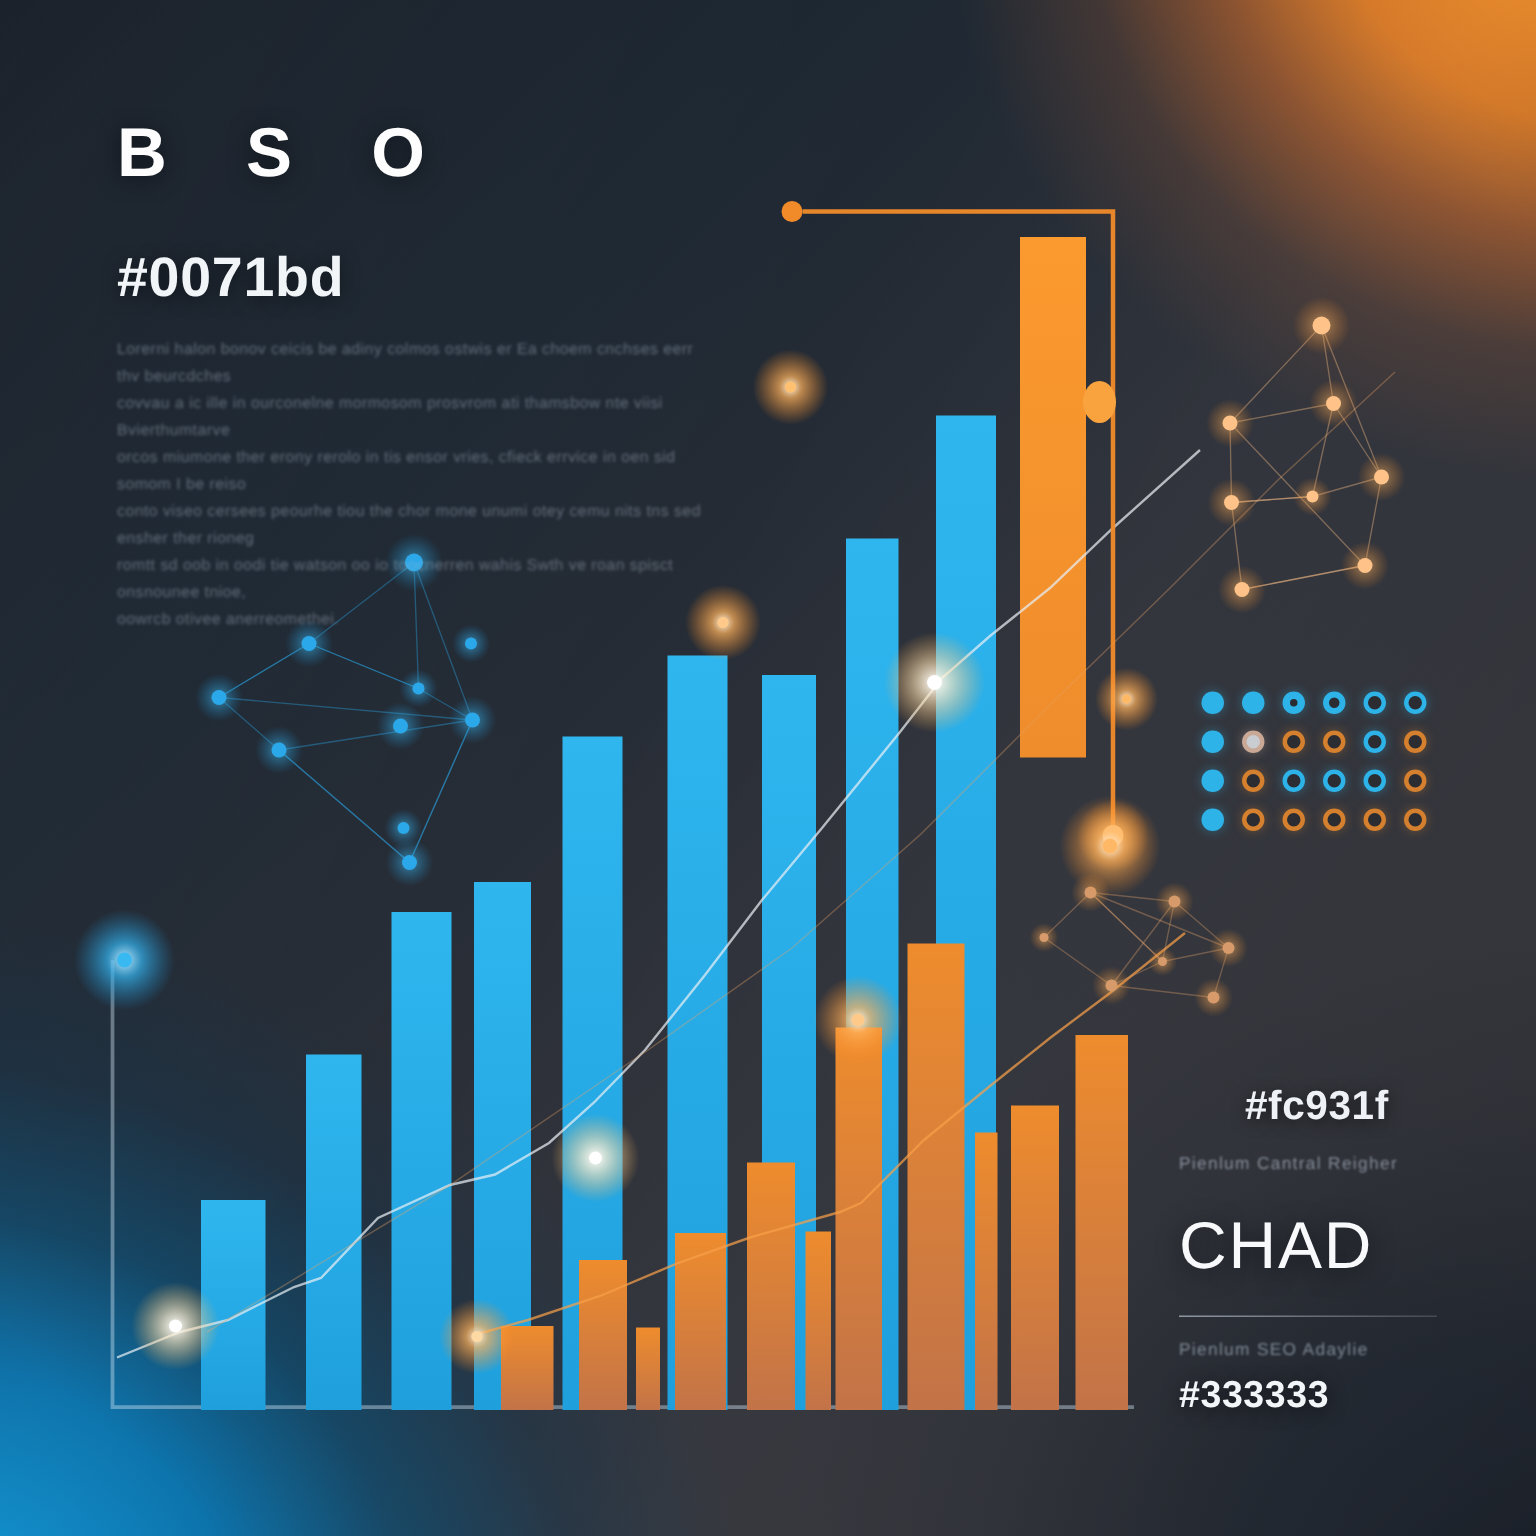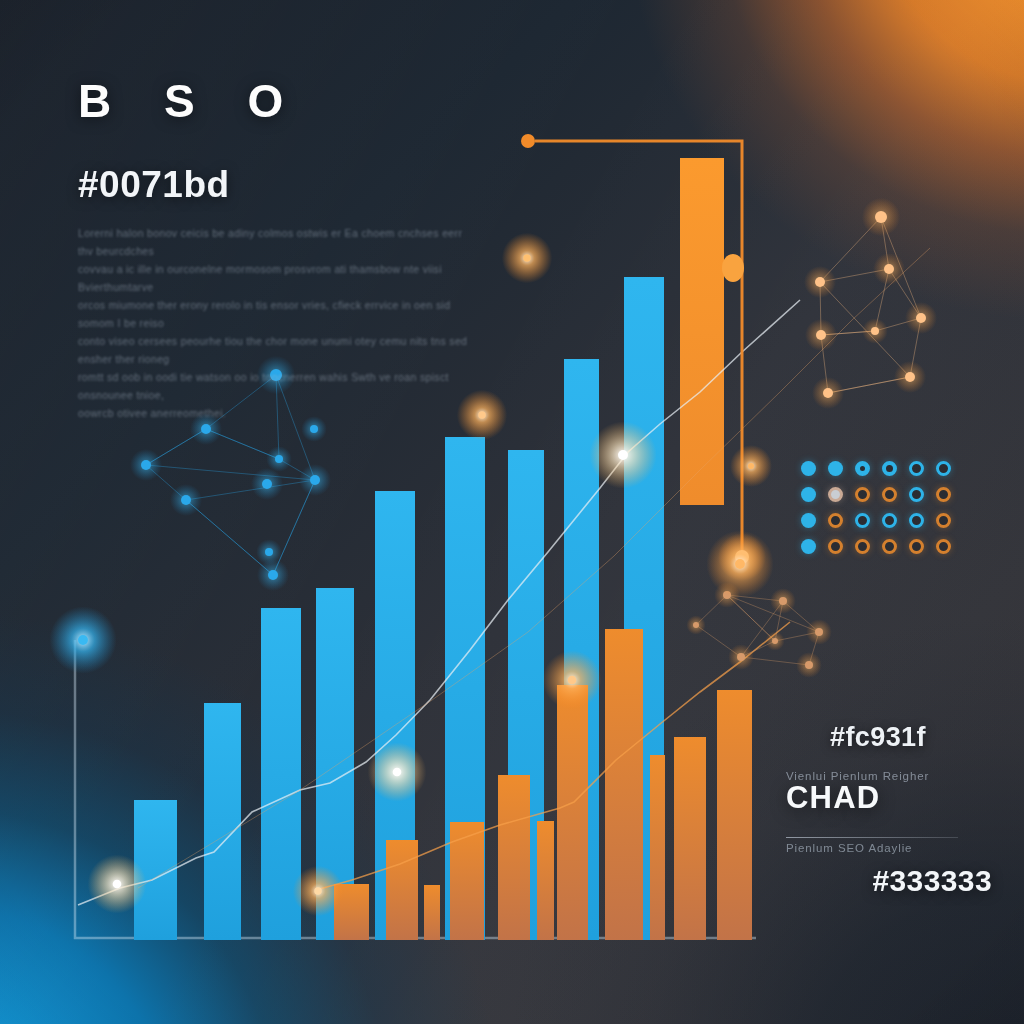--- a/index.html
+++ b/index.html
@@ -40,28 +40,28 @@
   .brand-hex{font-size:37px;font-weight:bold;color:#f2f5f8;letter-spacing:.5px;
     margin-top:40px;text-shadow:0 2px 12px rgba(0,0,0,.5);}
   .blurb{margin-top:18px;font-size:10.5px;line-height:1.72;
     color:rgba(176,190,205,.46);filter:blur(1.05px);letter-spacing:.35px;}
 
   .br-block{position:absolute;left:786px;top:722px;width:206px;}
   .br-hex{font-size:27px;font-weight:bold;color:#eef2f6;letter-spacing:.4px;
     text-shadow:0 2px 10px rgba(0,0,0,.55);margin-left:44px;}
   .br-sub{margin-top:17px;font-size:11.5px;letter-spacing:.9px;
     color:rgba(184,196,210,.62);filter:blur(.65px);}
-  .br-big{font-size:31px;font-weight:bold;color:#f7f9fb;
+  .br-big{margin-top:27px;font-size:44px;font-weight:normal;color:#f7f9fb;
     letter-spacing:1.2px;line-height:1;text-shadow:0 3px 16px rgba(0,0,0,.55);}
   .rule{margin-top:24px;height:1px;width:172px;
     background:linear-gradient(90deg,rgba(205,215,228,.62),rgba(205,215,228,.18));}
-  .br-sub2{margin-top:4px;font-size:11.5px;letter-spacing:.9px;
+  .br-sub2{margin-top:16px;font-size:11.5px;letter-spacing:.9px;
     color:rgba(184,196,210,.60);filter:blur(.65px);}
-  .br-hex2{margin-top:10px;font-size:30px;font-weight:bold;color:#f3f6f9;
-    letter-spacing:.4px;text-shadow:0 2px 12px rgba(0,0,0,.55);text-align:right;}
+  .br-hex2{margin-top:10px;font-size:25px;font-weight:bold;color:#f3f6f9;
+    letter-spacing:.4px;text-shadow:0 2px 12px rgba(0,0,0,.55);}
 
   
   .layer{position:absolute;inset:0;width:1024px;height:1024px;}
   .dotgrid{position:absolute;left:795px;top:455px;
     display:grid;grid-template-columns:repeat(6,27px);grid-auto-rows:26px;}
   .dot{width:15px;height:15px;border-radius:50%;margin:auto;}
 </style>
 </head>
 <body>
 
@@ -300,20 +300,20 @@
         <div>covvau a ic ille in ourconelne mormosom prosvrom ati thamsbow nte viisi Bvierthumtarve</div>
         <div>orcos miumone ther erony  rerolo in tis ensor vries, cfieck errvice in oen sid somom I be reiso</div>
         <div>conto viseo cersees peourhe tiou the chor mone  unumi otey cemu nits tns sed ensher ther rioneg</div>
         <div>romtt sd oob in oodi tie watson oo io toocnerren wahis Swth ve roan spisct onsnounee tnioe,</div>
         <div>oowrcb otivee anerreomethei.</div>
       </div>
   </div>
 
   <div class="br-block">
     <div class="br-hex">#fc931f</div>
-    <div class="br-sub">Vienlui Pienlum Reigher</div>
+    <div class="br-sub">Pienlum Cantral Reigher</div>
     <div class="br-big">CHAD</div>
     <div class="rule"></div>
     <div class="br-sub2">Pienlum SEO Adaylie</div>
     <div class="br-hex2">#333333</div>
   </div>
 
 </div>
 
 </body></html>

